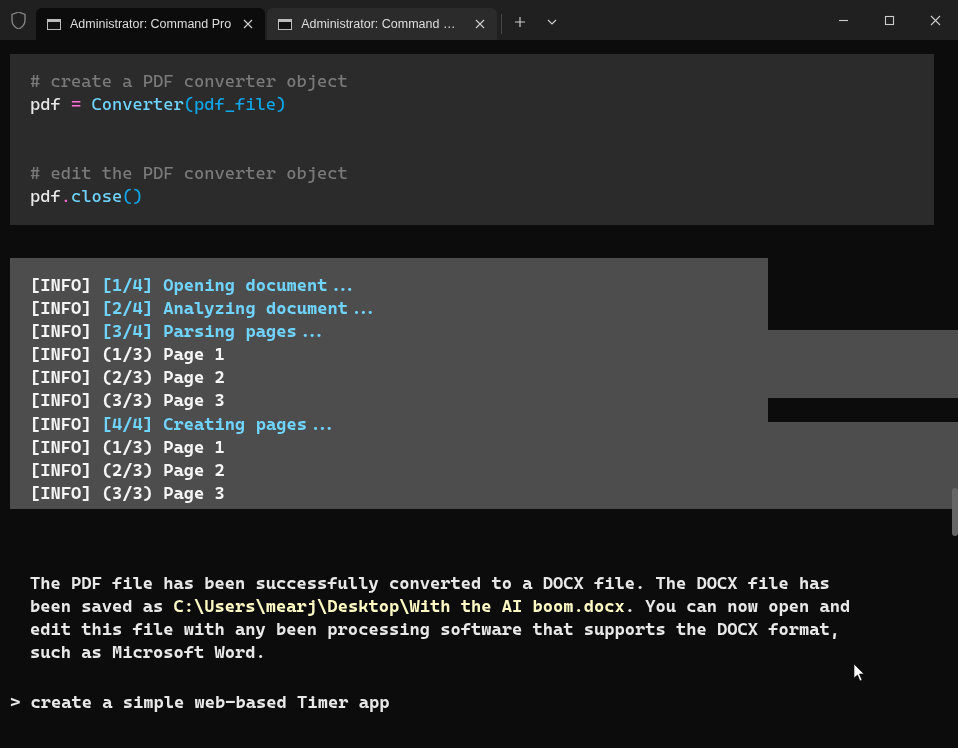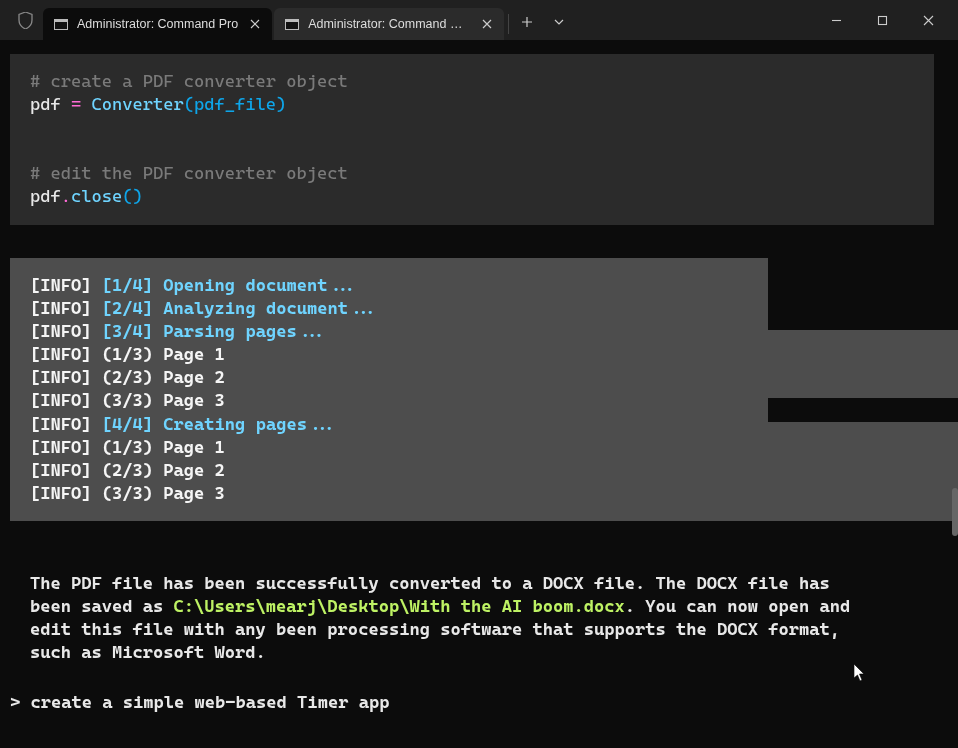--- a/index.html
+++ b/index.html
@@ -9,21 +9,21 @@
     background: #0c0c0c;
     font-family: 'Cascadia Code', 'Consolas', monospace;
     overflow: hidden;
     position: relative;
   }
   .titlebar {
     height: 40px;
     background: #202020;
     display: flex;
     align-items: center;
-    padding: 7px;
+    padding: 0;
     -webkit-user-select: none;
   }
   .shield-icon {
     width: 36px;
     display: flex;
     align-items: center;
     justify-content: center;
     color: #888;
   }
   .tab {
@@ -109,21 +109,21 @@
   .c-num     { color: #c792ea; }
   .c-none    { color: #6fd4ff; }
   .c-punct   { color: #0ea5e9; }
 
   .output-block {
     position: absolute;
     left: 10px;
     top: 218px;
     right: 0;
     background: #4d4d4d;
-    padding: 16px 20px 16px 20px;
+    padding: 16px 20px 4px 20px;
     font-size: 17.5px;
     line-height: 1.32;
     font-weight: bold;
   }
   .output-block .oline { white-space: pre; }
   .o-tag  { color: #f5f5f5; }
   .o-step { color: #6fd4ff; }
   .o-msg  { color: #6fd4ff; }
   .o-plain{ color: #f5f5f5; }
 
@@ -139,21 +139,21 @@
     position: absolute;
     left: 30px;
     top: 532px;
     right: 80px;
     font-size: 17.5px;
     line-height: 1.32;
     color: #e8e8e8;
     font-weight: bold;
     white-space: pre-wrap;
   }
-  .summary .path { color: #bef264; }
+  .summary .path { color: #fef9c3; }
 
   .prompt-line {
     position: absolute;
     left: 10px;
     top: 652px;
     font-size: 17.5px;
     color: #e8e8e8;
     font-weight: bold;
     white-space: pre;
   }

